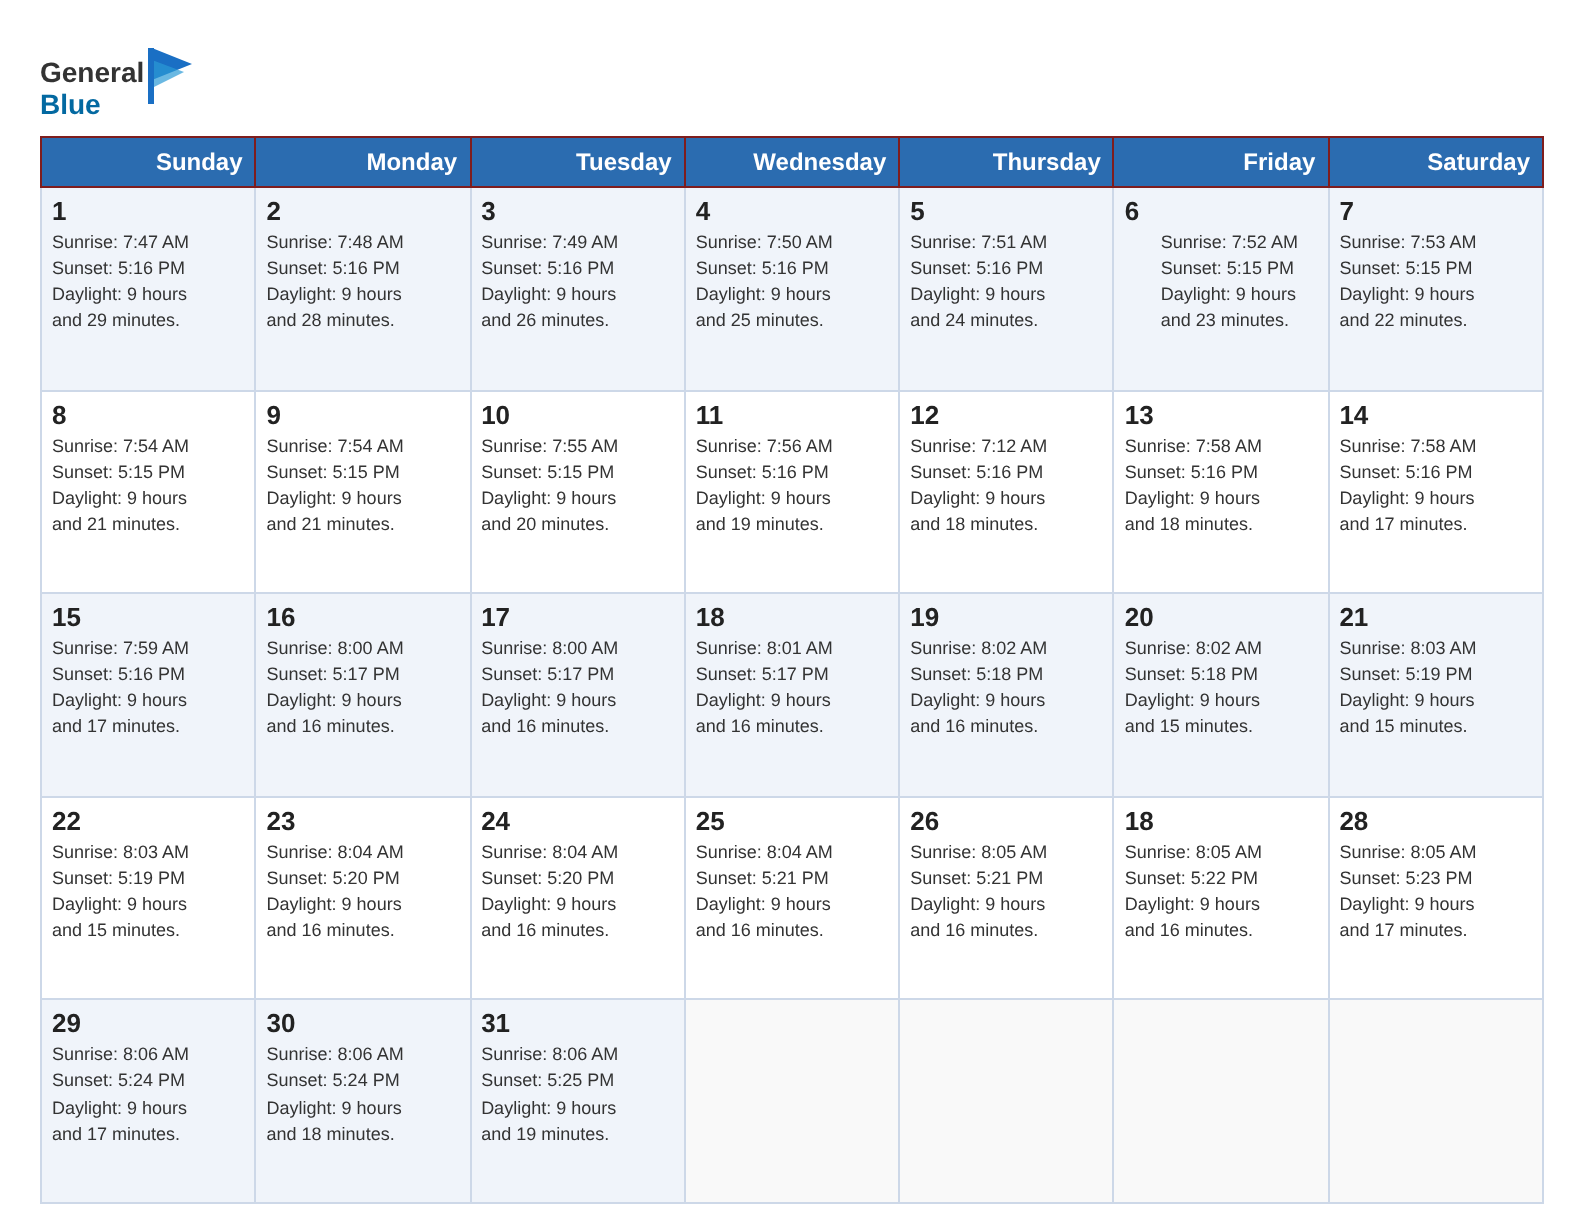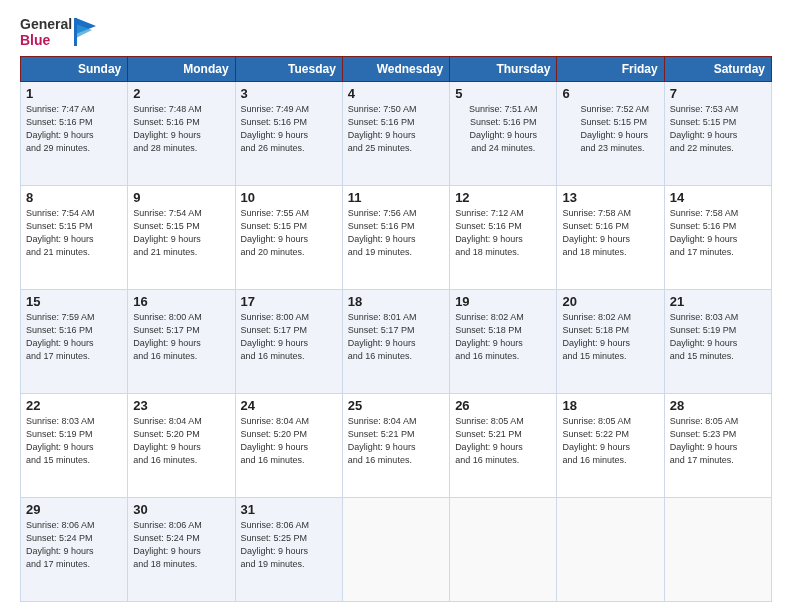--- a/index.html
+++ b/index.html
@@ -89,22 +89,22 @@
     }
   </style>
 </head>
 <body>
 
 <div class="page">
   <div class="header">
     <div class="logo">
   <div style="display:flex;align-items:center;gap:2px;">
     <div style="display:flex;flex-direction:column;justify-content:center;">
-      <span style="font-size:14px;font-weight:bold;color:#333;line-height:1.15;">General</span>
-      <span style="font-size:14px;font-weight:bold;color:#be185d;line-height:1.15;">Blue</span>
+      <span style="font-size:14px;font-weight:bold;color:#333;line-height:1.15;margin-top:12px;">General</span>
+      <span style="font-size:14px;font-weight:bold;color:#0369a1;line-height:1.15;">Blue</span>
     </div>
     <svg width="22" height="28" viewBox="0 0 22 28">
       <polygon points="2,0 22,8 2,16" fill="#1a6fc4"></polygon>
       <polygon points="2,6 18,12 2,20" fill="#2b9ad6" opacity="0.7"></polygon>
       <rect x="0" y="0" width="3" height="28" fill="#1a6fc4"></rect>
     </svg>
   </div>
 </div>
     <div class="title-block">
       <div class="month-title"></div>
@@ -149,21 +149,21 @@
           </td>
           <td>
             <span class="day-num">4</span>
             <div class="cell-info" style="white-space: pre-line;">Sunrise: 7:50 AM
 Sunset: 5:16 PM
 Daylight: 9 hours
 and 25 minutes.</div>
           </td>
           <td>
             <span class="day-num">5</span>
-            <div class="cell-info" style="white-space: pre-line; text-align: center;">Sunrise: 7:51 AM
+            <div class="cell-info" style="white-space: pre-line;">Sunrise: 7:51 AM
 Sunset: 5:16 PM
 Daylight: 9 hours
 and 24 minutes.</div>
           </td>
           <td>
             <span class="day-num">6</span>
             <div class="cell-info" style="white-space: pre-line; margin-left: 18px;">Sunrise: 7:52 AM
 Sunset: 5:15 PM
 Daylight: 9 hours
 and 23 minutes.</div>

